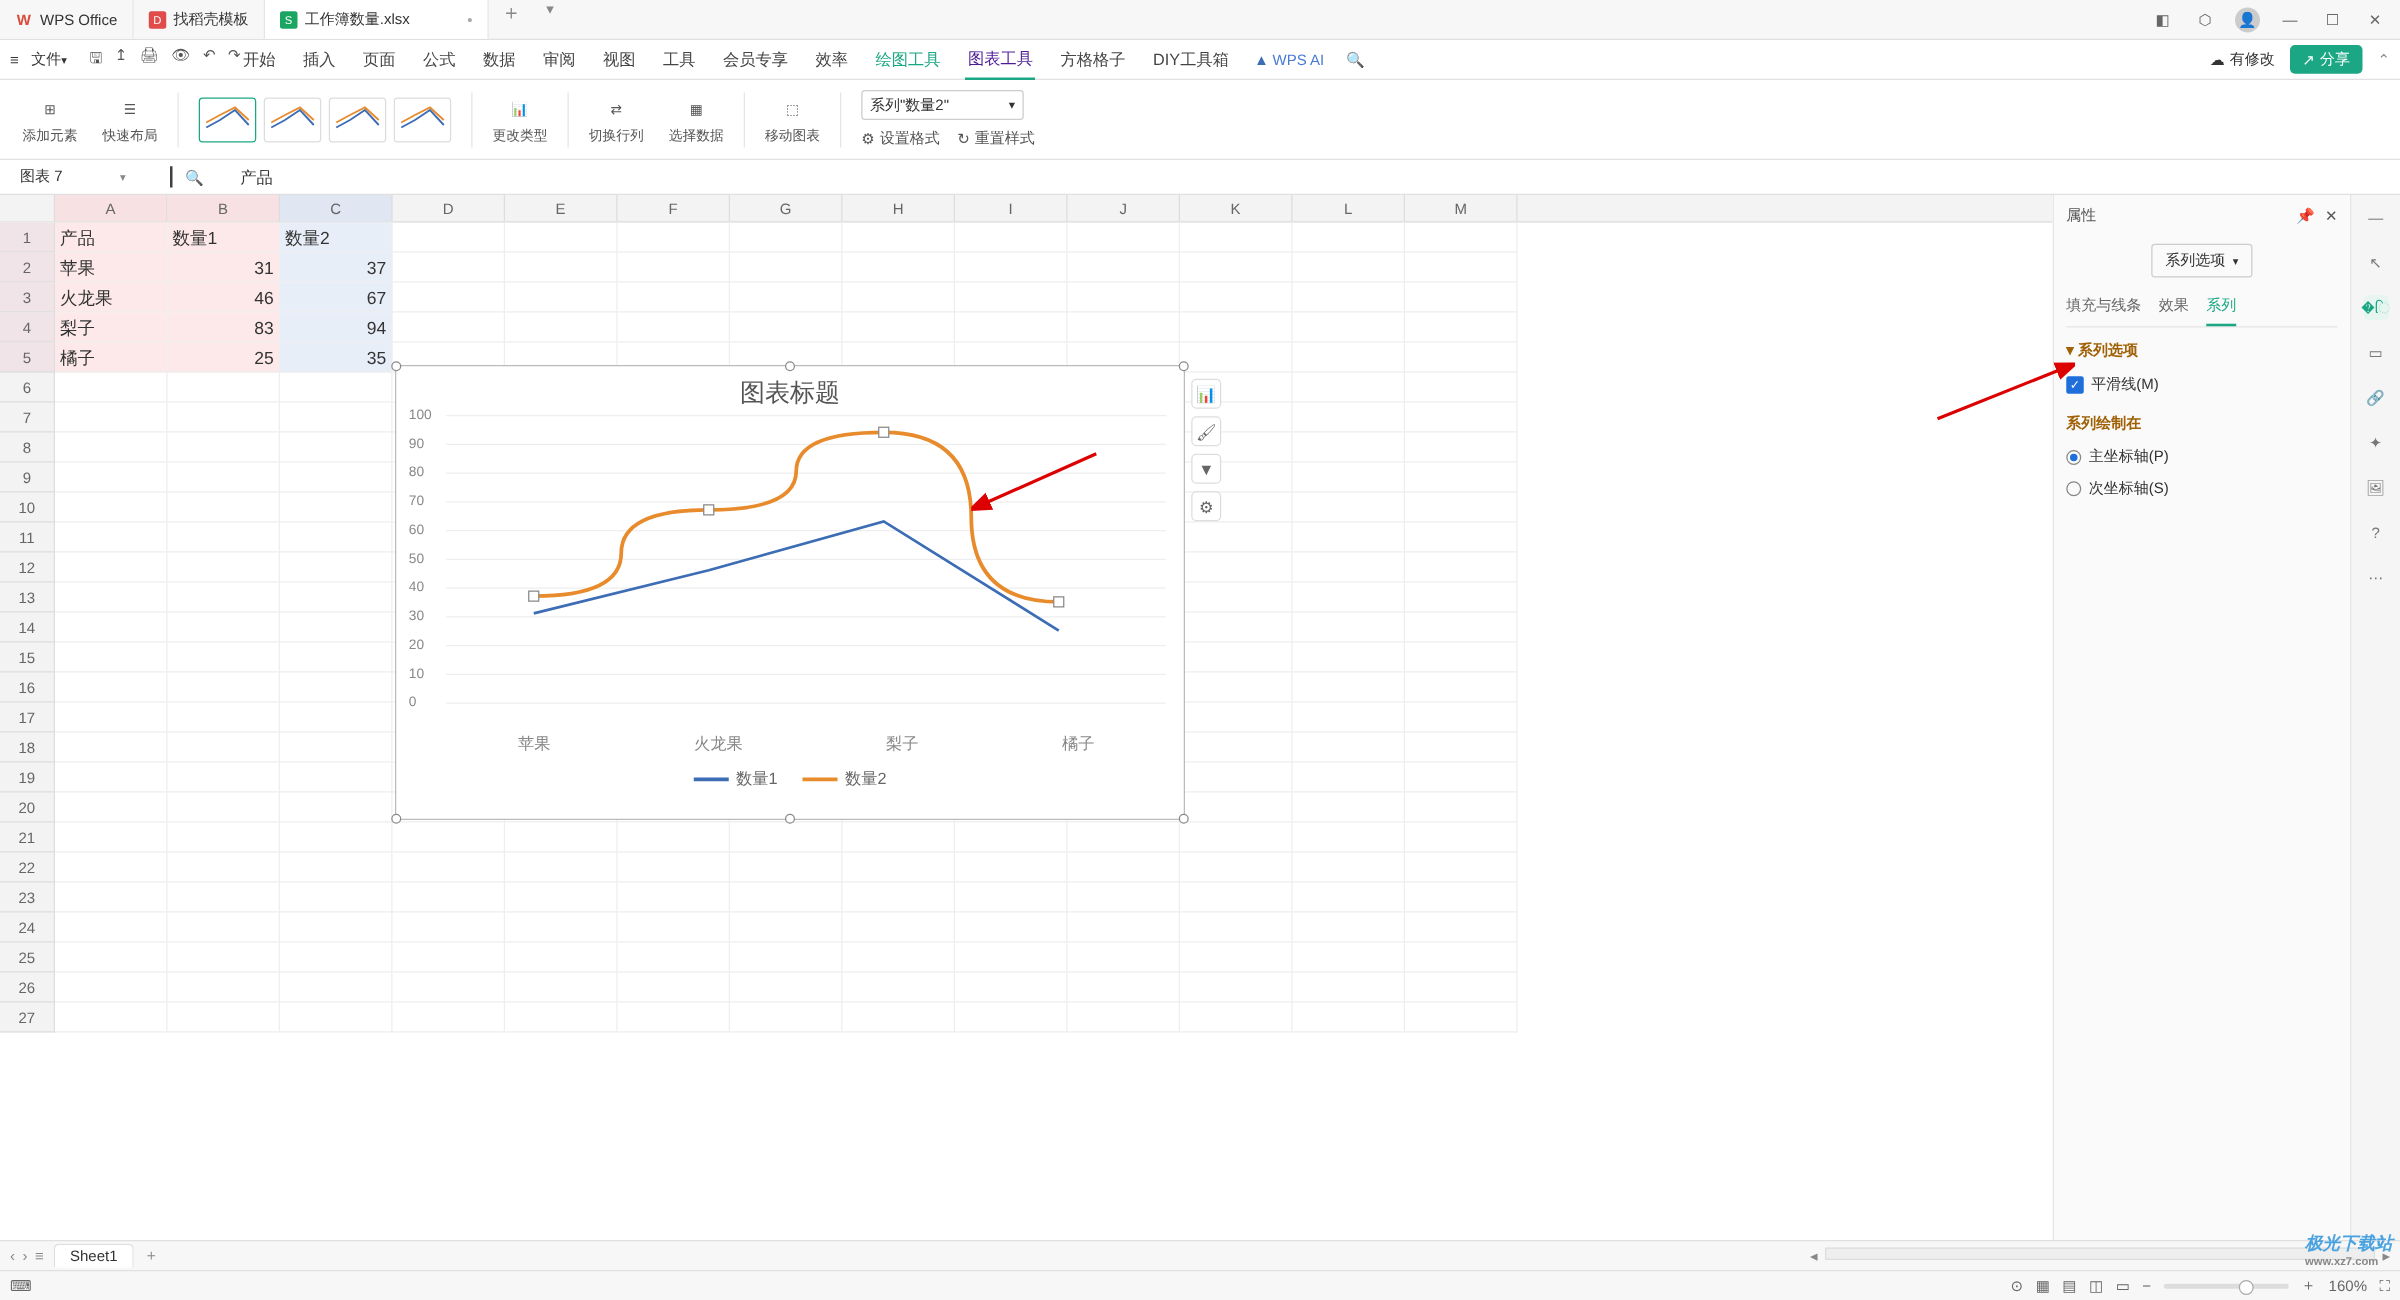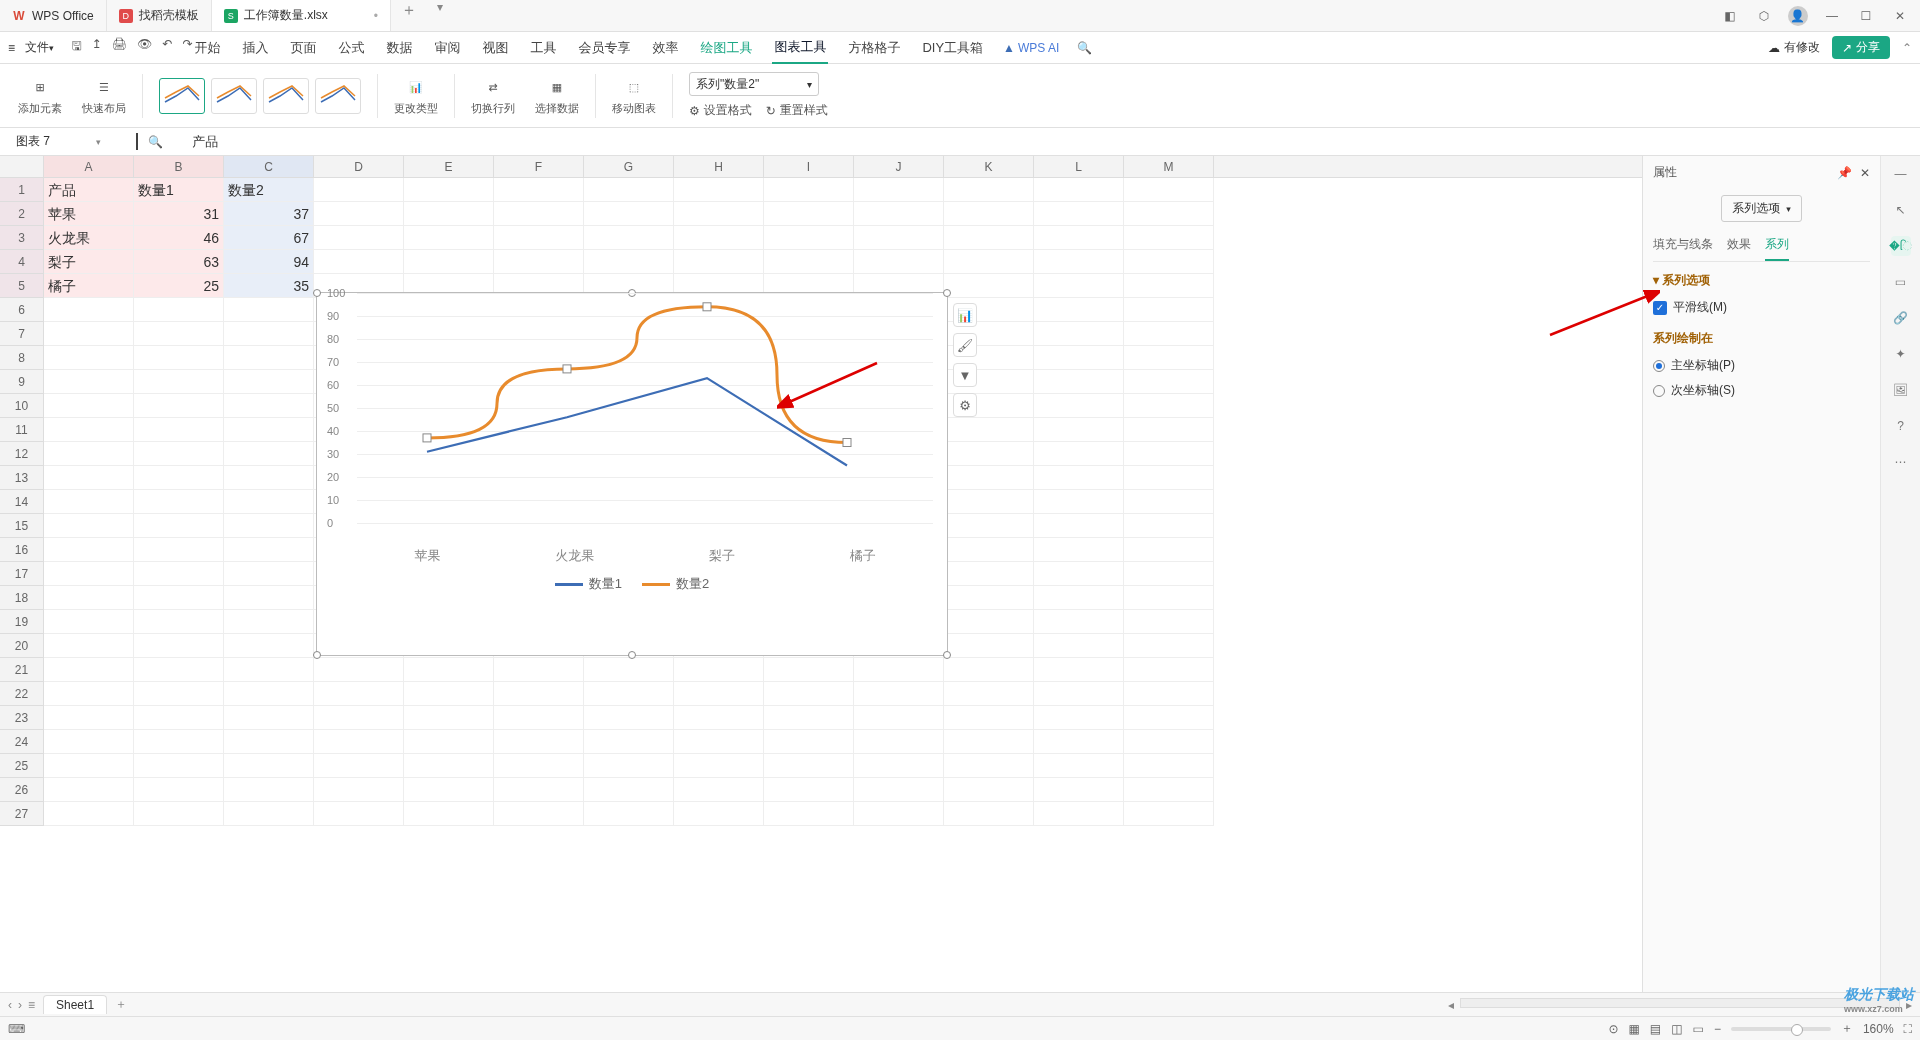--- a/index.html
+++ b/index.html
@@ -17,21 +17,21 @@
 .win-btn { width: 20px; height: 20px; display: flex; align-items: center; justify-content: center; color: #666; }
 
 
 .menubar { height: 32px; background: #fff; display: flex; align-items: center; border-bottom: 1px solid #e0e0e0; padding: 0 8px; }
 .menu-left { display: flex; align-items: center; gap: 10px; }
 .file-btn { display: flex; align-items: center; gap: 0; }
 .qat { display: flex; gap: 10px; margin-left: 8px; color: #555; }
 .menu-tabs { display: flex; gap: 18px; height: 100%; align-items: center; }
 .menu-tab { font-size: 13px; color: #444; padding: 6px 2px; cursor: pointer; }
 .menu-tab.green { color: #1ba784; }
-.menu-tab.active { color: #0f172a; border-bottom: 2px solid #1ba784; }
+.menu-tab.active { color: #4c1d95; border-bottom: 2px solid #1ba784; }
 .menu-right { margin-left: auto; display: flex; align-items: center; gap: 12px; }
 .share-btn { background: #1ba784; color: #fff; padding: 3px 10px; border-radius: 4px; font-size: 12px; display: flex; align-items: center; gap: 4px; }
 .ai-label { color: #4a7bd8; font-size: 12px; display: flex; align-items: center; gap: 3px;}
 
 
 .ribbon { height: 64px; background: #fff; display: flex; align-items: center; border-bottom: 1px solid #e0e0e0; padding: 0 10px; gap: 4px; }
 .ribbon-group { display: flex; flex-direction: column; align-items: center; justify-content: center; padding: 0 8px; font-size: 11px; color: #555; gap: 2px; }
 .ribbon-group-h { display: flex; flex-direction: row; align-items: center; gap: 6px; padding: 0 8px; }
 .ribbon-sep { width: 1px; height: 44px; background: #e5e5e5; margin: 0 4px; }
 .ribbon-icon { width: 24px; height: 24px; display: flex; align-items: center; justify-content: center; color: #555; }
@@ -370,21 +370,21 @@
             <div class="cell"></div>
             <div class="cell"></div>
             <div class="cell"></div>
             <div class="cell"></div>
             <div class="cell"></div>
             <div class="cell"></div>
             <div class="cell"></div>
           </div>
           <div class="cell-row">
             <div class="cell sel-A">梨子</div>
-            <div class="cell right sel-B">63</div>
+            <div class="cell right sel-B">83</div>
             <div class="cell right sel-C">94</div>
             <div class="cell"></div>
             <div class="cell"></div>
             <div class="cell"></div>
             <div class="cell"></div>
             <div class="cell"></div>
             <div class="cell"></div>
             <div class="cell"></div>
             <div class="cell"></div>
             <div class="cell"></div>
@@ -738,20 +738,21 @@
         </div>
     </div>
 
     <div class="chart-box">
       <div class="chart-handle" style="left:-4px;top:-4px;"></div>
       <div class="chart-handle" style="right:-4px;top:-4px;"></div>
       <div class="chart-handle" style="left:-4px;bottom:-4px;"></div>
       <div class="chart-handle" style="right:-4px;bottom:-4px;"></div>
       <div class="chart-handle" style="left:50%;top:-4px;margin-left:-4px;"></div>
       <div class="chart-handle" style="left:50%;bottom:-4px;margin-left:-4px;"></div>
+      <div class="chart-title">图表标题</div>
       <div class="chart-plot" id="chart-plot">
           <div class="gridline" style="top: 230px;"></div>
           <div class="y-tick" style="top: 230px;">0</div>
           <div class="gridline" style="top: 207px;"></div>
           <div class="y-tick" style="top: 207px;">10</div>
           <div class="gridline" style="top: 184px;"></div>
           <div class="y-tick" style="top: 184px;">20</div>
           <div class="gridline" style="top: 161px;"></div>
           <div class="y-tick" style="top: 161px;">30</div>
           <div class="gridline" style="top: 138px;"></div>

